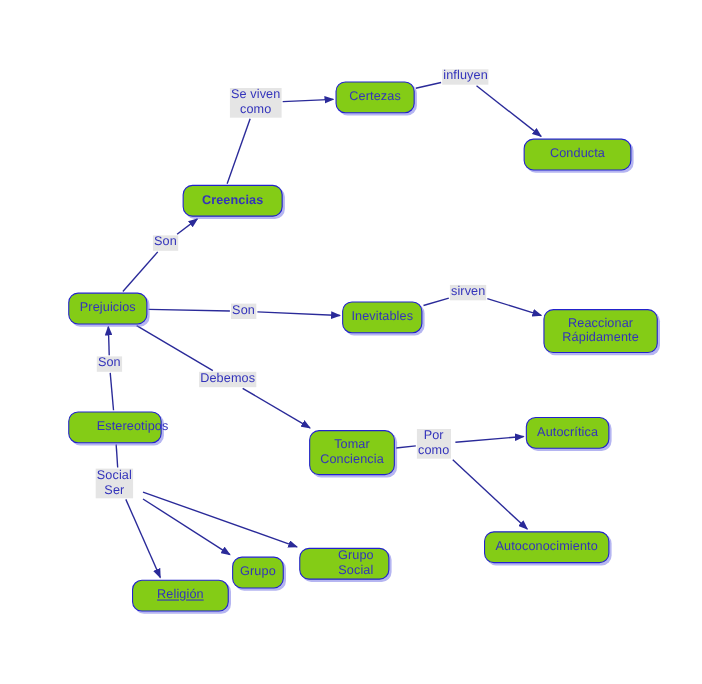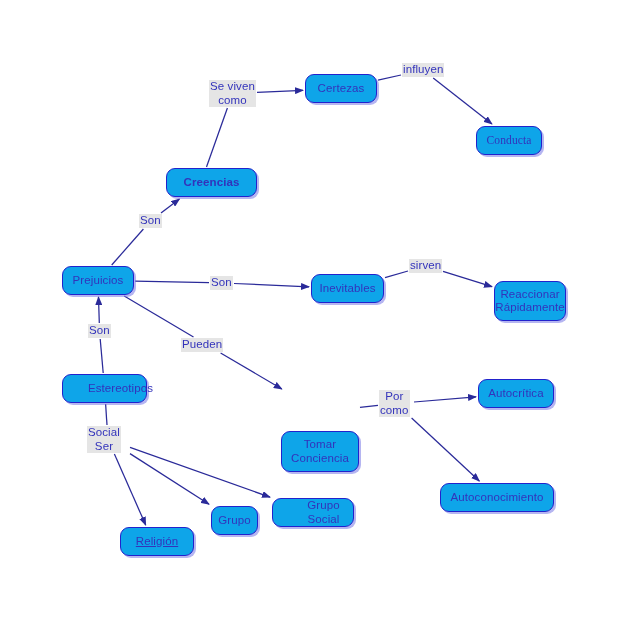--- a/index.html
+++ b/index.html
@@ -28,21 +28,21 @@
   }
   .node {
     position: absolute;
     box-sizing: border-box;
     display: flex;
     align-items: center;
     justify-content: center;
     text-align: center;
     border: 1.4px solid #2222cc;
     border-radius: 9px;
-    background: #0ea5e9;
+    background: #84cc16;
     color: #3333bb;
     font-size: 11.5px;
     line-height: 13.5px;
     letter-spacing: 0.1px;
     box-shadow: 2px 2px 0 rgba(120,120,230,0.55);
     white-space: pre-line;
     z-index: 3;
   }
   .edge-label {
     position: absolute;
@@ -88,43 +88,43 @@
         <line x1="411.6" y1="418.0" x2="479.3" y2="481.0" marker-end="url(#arrowhead)"></line>
         <line x1="105.6" y1="404.0" x2="107.0" y2="425.0"></line>
         <line x1="114.4" y1="454.0" x2="145.7" y2="525.0" marker-end="url(#arrowhead)"></line>
         <line x1="130.0" y1="453.6" x2="209.0" y2="504.2" marker-end="url(#arrowhead)"></line>
         <line x1="130.0" y1="447.3" x2="270.0" y2="497.2" marker-end="url(#arrowhead)"></line>
       </g>
   </svg>
 
   <div id="nodes">
       <div class="node" style="left: 305px; top: 74px; width: 72px; height: 29px;">Certezas</div>
-      <div class="node" style="left: 476px; top: 126px; width: 66px; height: 29px; font-family: Liberation Serif, serif;">Conducta</div>
+      <div class="node" style="left: 476px; top: 126px; width: 98px; height: 29px;">Conducta</div>
       <div class="node" style="left: 166px; top: 168px; width: 91px; height: 29px; font-weight: bold;">Creencias</div>
       <div class="node" style="left: 62px; top: 266px; width: 72px; height: 29px;">Prejuicios</div>
       <div class="node" style="left: 311px; top: 274px; width: 73px; height: 29px;">Inevitables</div>
-      <div class="node" style="left: 494px; top: 281px; width: 72px; height: 40px;">Reaccionar
+      <div class="node" style="left: 494px; top: 281px; width: 104px; height: 40px;">Reaccionar
 Rápidamente</div>
       <div class="node" style="left: 62px; top: 374px; width: 85px; height: 29px; padding-left: 32px;">Estereotipos</div>
-      <div class="node" style="left: 281px; top: 391px; width: 78px; height: 41px; margin-top: 40px;">Tomar
+      <div class="node" style="left: 281px; top: 391px; width: 78px; height: 41px;">Tomar
 Conciencia</div>
       <div class="node" style="left: 478px; top: 379px; width: 76px; height: 29px;">Autocrítica</div>
       <div class="node" style="left: 440px; top: 483px; width: 114px; height: 29px;">Autoconocimiento</div>
       <div class="node" style="left: 272px; top: 498px; width: 82px; height: 29px; padding-left: 21px;">Grupo Social</div>
       <div class="node" style="left: 211px; top: 506px; width: 47px; height: 29px;">Grupo</div>
-      <div class="node" style="left: 120px; top: 527px; width: 74px; height: 29px; text-decoration: underline;">Religión</div>
+      <div class="node" style="left: 120px; top: 527px; width: 88px; height: 29px; text-decoration: underline;">Religión</div>
     </div>
   <div id="edge-labels">
       <div class="edge-label" style="left: 209px; top: 80px;">Se viven
 como</div>
       <div class="edge-label" style="left: 402px; top: 63px;">influyen</div>
       <div class="edge-label" style="left: 139px; top: 214px;">Son</div>
       <div class="edge-label" style="left: 210px; top: 276px;">Son</div>
       <div class="edge-label" style="left: 409px; top: 259px;">sirven</div>
       <div class="edge-label" style="left: 88px; top: 324px;">Son</div>
-      <div class="edge-label" style="left: 181px; top: 338px;">Pueden</div>
+      <div class="edge-label" style="left: 181px; top: 338px;">Debemos</div>
       <div class="edge-label" style="left: 379px; top: 390px;">Por
 como</div>
       <div class="edge-label" style="left: 87px; top: 426px;">Social
 Ser</div>
     </div>
 
 </div>
 
 </body></html>

